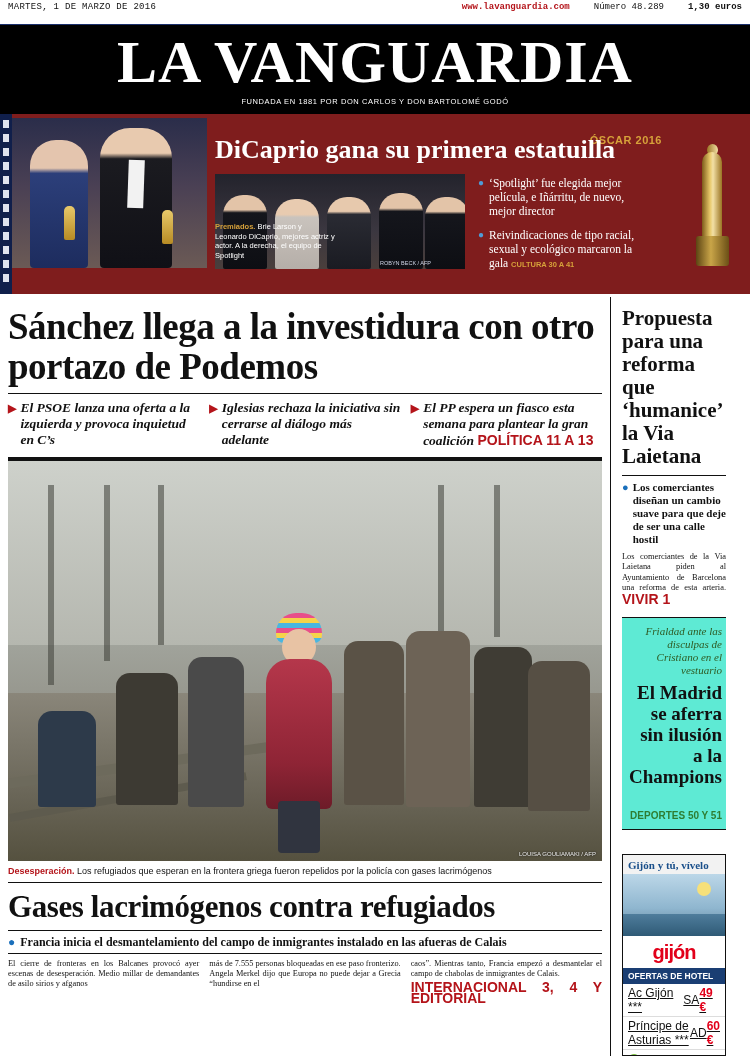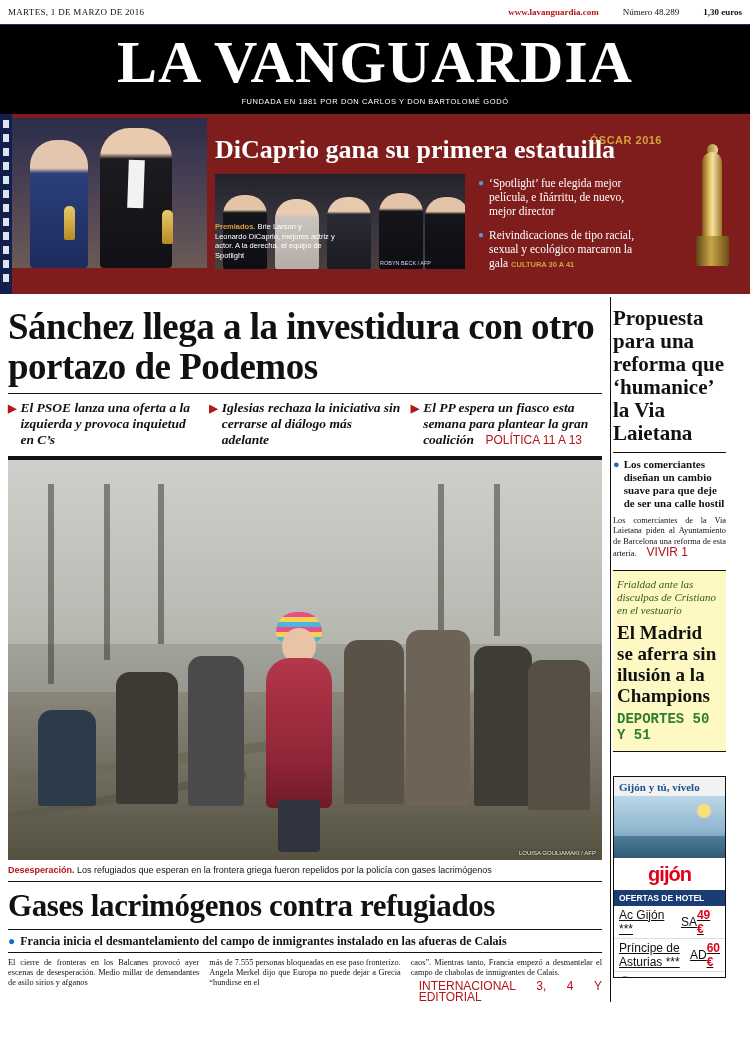--- a/index.html
+++ b/index.html
@@ -21,25 +21,25 @@
     position: relative;
     background: #ffffff;
     box-sizing: border-box;
   }
 
   
   .topbar {
     height: 20px;
     border-bottom: 1px solid #1a2f6b;
     display: flex;
-    align-items: center;
+    align-items: flex-end;
     justify-content: space-between;
     padding: 12px 8px;
     box-sizing: border-box;
-    font-family: Liberation Serif, serif;
+    font-family: Liberation Mono, monospace;
   }
   .topbar-left {
     font-size: 9px;
     letter-spacing: 0.3px;
     color: #111;
   }
   .topbar-right {
     font-size: 9px;
     color: #111;
     display: flex;
@@ -233,21 +233,21 @@
     box-sizing: border-box;
   }
   .col-main {
     width: 602px;
     padding-right: 8px;
     box-sizing: border-box;
   }
   .col-side {
     width: 116px;
     border-left: 1px solid #111;
-    padding-left: 2px;
+    padding-left: 11px;
     box-sizing: border-box;
   }
 
   
   .lead-title {
     font-family: "Liberation Serif", serif;
     font-weight: bold;
     font-size: 37px;
     line-height: 40px;
     margin: 10px 0 6px 0;
@@ -267,24 +267,23 @@
     font-weight: bold;
     font-size: 13.5px;
     line-height: 16px;
     display: flex;
     gap: 4px;
   }
   .lead-sub .arrow { color: #b4141a; font-style: normal; font-size: 11px; }
   .sec-red {
     font-family: "Liberation Sans", sans-serif;
     font-style: normal;
-    font-weight: normal;
-    font-size: 12px;
+    font-weight: bold;
+    font-size: 14px;
     color: #b4141a;
-    margin-left: 8px;
   }
 
   
   .photo-refugees {
     margin-top: 8px;
     height: 400px;
     border-top: 4px solid #111;
     position: relative;
     overflow: hidden;
     background: linear-gradient(180deg,#b9bcb6 0%,#a9ada6 35%,#8e8d83 70%,#6f6c60 100%);
@@ -412,42 +411,42 @@
     font-family: "Liberation Serif", serif;
     font-size: 8.4px;
     line-height: 10.4px;
     text-align: justify;
   }
   .side-box {
     margin-top: 10px;
     border-top: 1px solid #111;
     border-bottom: 1px solid #111;
     padding: 7px 4px 8px 4px;
-    text-align: left;
-    background: #fef9c3;
+    text-align: right;
+    background: #5eead4;
   }
   .side-box .kicker {
     font-family: "Liberation Serif", serif;
     font-style: italic;
     font-size: 11px;
     line-height: 13px;
     color: #2e5a22;
     margin-bottom: 5px;
   }
   .side-box .big {
     font-family: "Liberation Serif", serif;
     font-weight: bold;
     font-size: 19px;
     line-height: 21px;
   }
   .side-box .sec {
-    margin-top: 5px;
-    font-family: Liberation Mono, monospace;
-    font-weight: bold;
-    font-size: 14px;
+    margin-top: 23px;
+    font-family: Liberation Sans, sans-serif;
+    font-weight: bold;
+    font-size: 10px;
     color: #2e7d32;
   }
 
   
   .ad {
     margin-top: 24px;
     border: 1px solid #111;
     height: 200px;
     position: relative;
     overflow: hidden;

